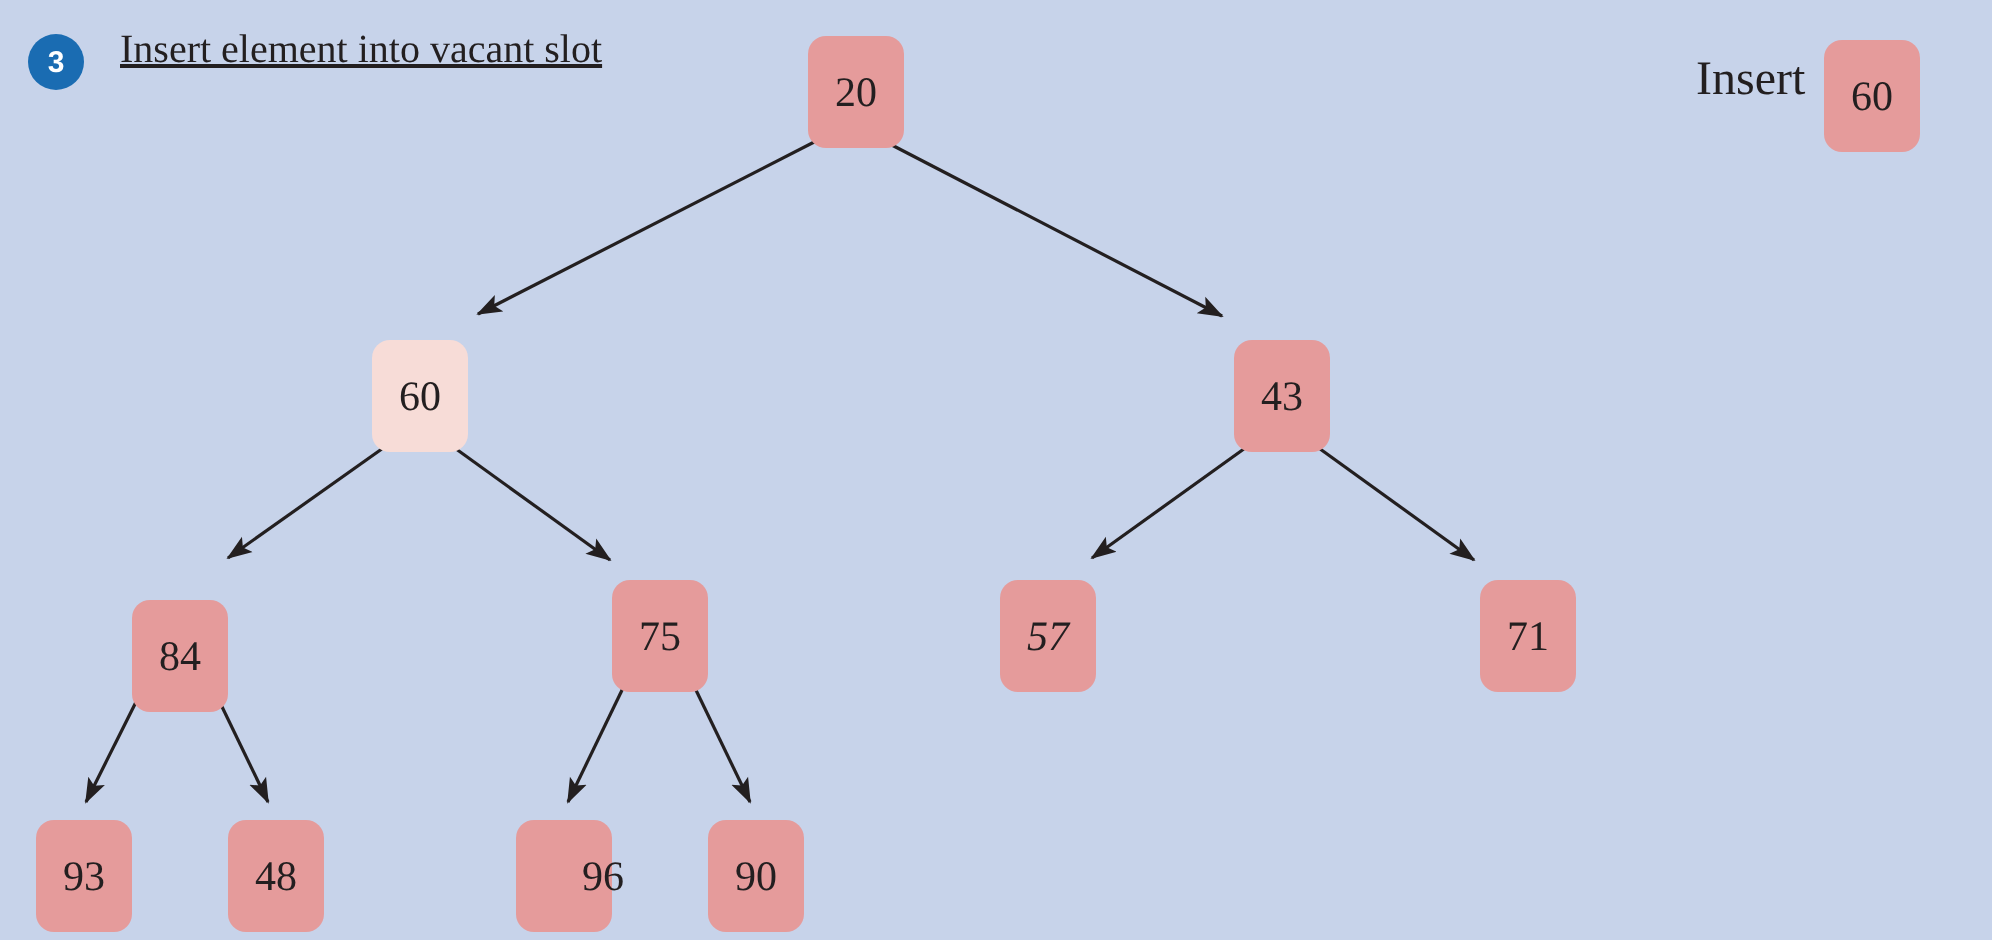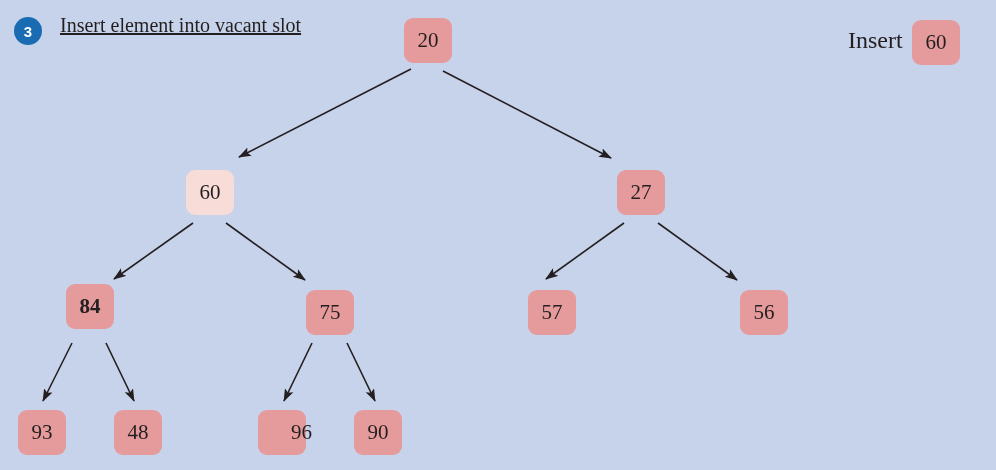--- a/index.html
+++ b/index.html
@@ -33,21 +33,21 @@
 
   
   .insert-label{
     position:absolute;left:848px;top:27px;
     font-size:24px;color:#231f20;
     white-space:nowrap;
   }
   
   .node{
     position:absolute;
-    width:48px;height:45px;
+    width:48px;height:56px;
     border-radius:9px;
     background:#e59b9b;
     display:flex;align-items:center;justify-content:center;
     font-family:"Liberation Serif",serif;
     font-size:21px;color:#231f20;
     line-height:1;
     box-sizing:border-box;
   }
   .node.highlight{background:#f7dcd7;}
 
@@ -89,33 +89,33 @@
   </svg>
 
   <div id="node-layer">
       <div class="node" style="left: 404px; top: 18px;">
         <span>20</span>
       </div>
       <div class="node highlight" style="left: 186px; top: 170px;">
         <span>60</span>
       </div>
       <div class="node" style="left: 617px; top: 170px;">
-        <span>27</span>
+        <span>43</span>
       </div>
-      <div class="node" style="left: 66px; top: 284px; font-weight: bold;">
+      <div class="node" style="left: 66px; top: 300px;">
         <span>84</span>
       </div>
       <div class="node" style="left: 306px; top: 290px; justify-content: center;">
         <span>75</span>
       </div>
-      <div class="node" style="left: 528px; top: 290px;">
+      <div class="node" style="left: 500px; top: 290px; font-style: italic;">
         <span>57</span>
       </div>
       <div class="node" style="left: 740px; top: 290px;">
-        <span>56</span>
+        <span>71</span>
       </div>
       <div class="node" style="left: 18px; top: 410px;">
         <span>93</span>
       </div>
       <div class="node" style="left: 114px; top: 410px;">
         <span>48</span>
       </div>
       <div class="node" style="left: 258px; top: 410px; padding-left: 39px;">
         <span>96</span>
       </div>

